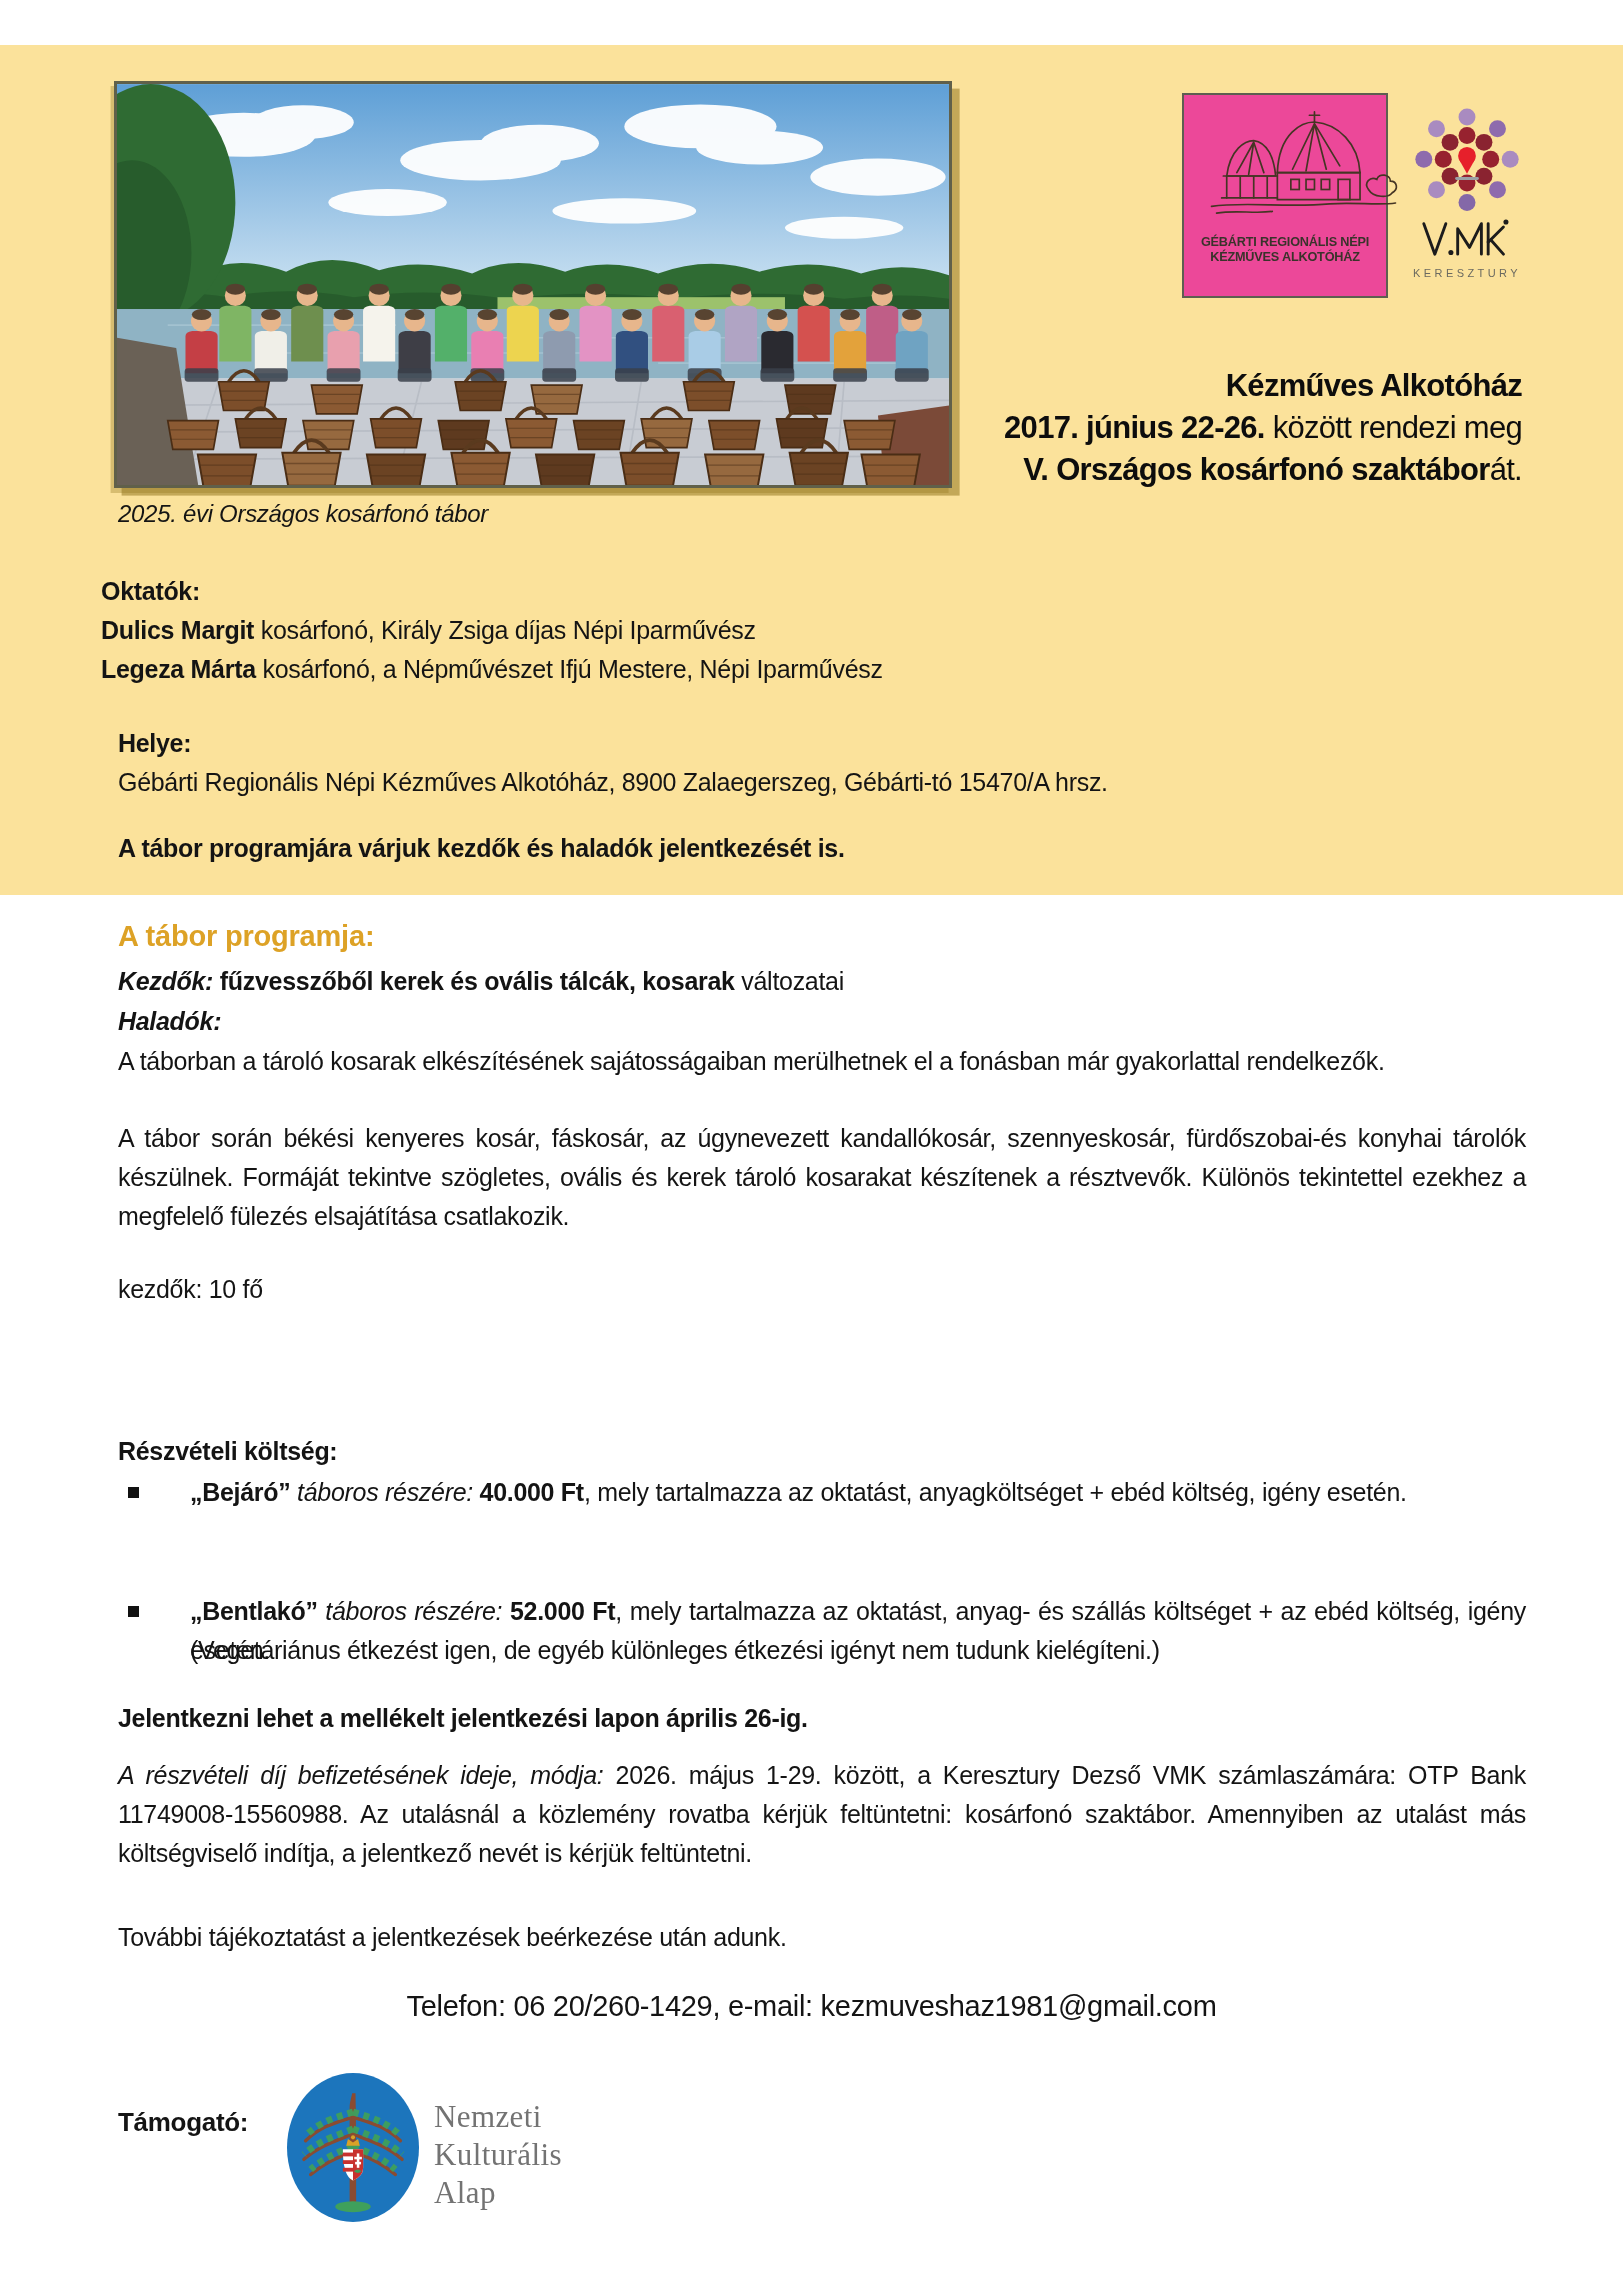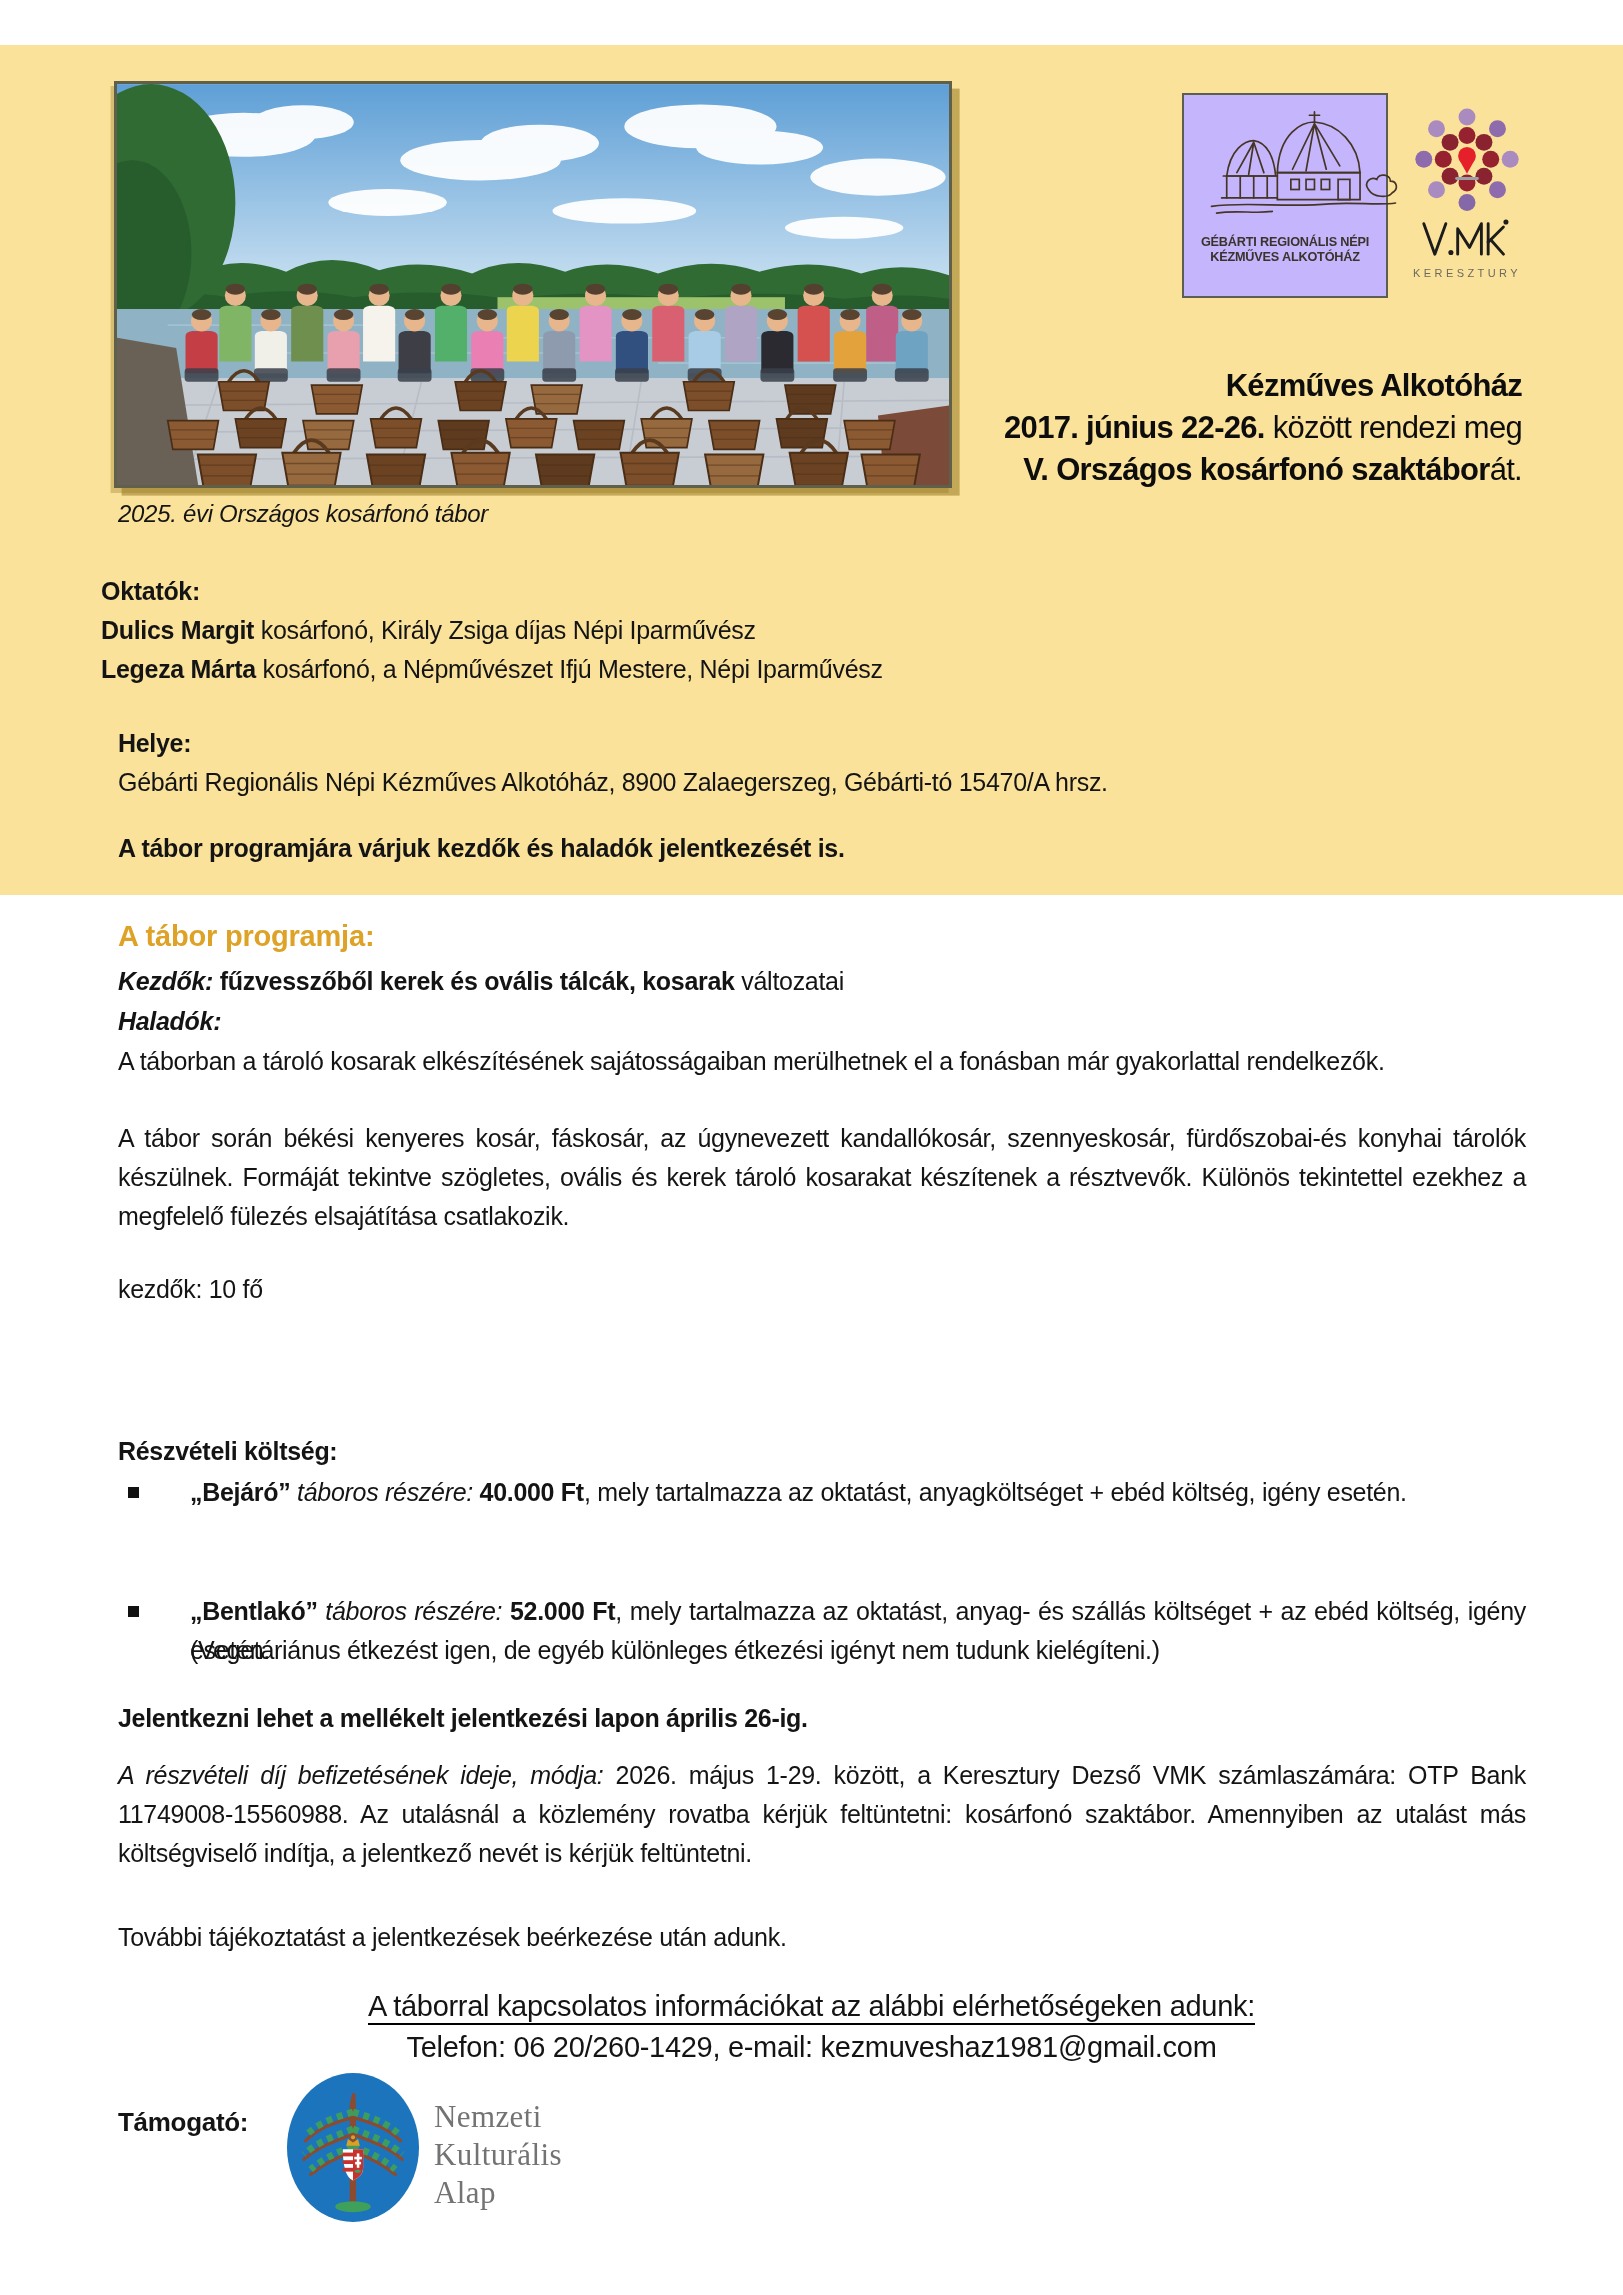--- a/index.html
+++ b/index.html
@@ -9,21 +9,21 @@
     overflow:hidden;
   }
   .abs{position:absolute;}
   .banner{left:0;top:45px;width:1623px;height:850px;background:#FBE29B;}
   
   .photo{left:114px;top:81px;width:832px;height:401px;border:3.4px solid #60604a;
          box-shadow:7.6px 7.6px 0 rgba(150,120,32,.55), -3.4px 5px 0 rgba(150,120,32,.35);
          background:#cfe2ef;}
   .photo svg{display:block;}
   
-  .gebarti-box{left:1182px;top:93px;width:206px;height:205px;background:#c4b5fd;
+  .gebarti-box{left:1182px;top:93px;width:206px;height:205px;background:#ec4899;
                border:2.5px solid #5e5e50;box-sizing:border-box;padding-left:19px;}
   .gebarti-text{position:absolute;left:0;top:140px;width:100%;text-align:center;
                 font-weight:bold;font-size:12.7px;line-height:15px;color:#3a332b;letter-spacing:-0.2px;}
   
   .vmk-box{left:1395px;top:100px;width:144px;height:182px;}
   .vmk-sub{position:absolute;left:0;top:167px;width:100%;text-align:center;
            font-size:11px;letter-spacing:3.4px;color:#6b6a60;}
   
   .announce{right:101px;top:365px;width:659px;text-align:right;
             font-weight:bold;font-size:31px;line-height:42px;letter-spacing:-0.7px;color:#0d0d0d;}
@@ -308,21 +308,20 @@
 <div class="abs bt just bullet" style="left:118px;top:1553px;width:1336px;"><span class="b">„Bentlakó”</span><span class="i"> táboros részére: </span><span class="b">52.000 Ft</span><span>, mely tartalmazza az oktatást, anyag- és szállás költséget + az ebéd költség, igény esetén.</span></div>
 <div class="abs bt" style="left:190px;top:1631px;width:1336px;">(Vegetáriánus étkezést igen, de egyéb különleges étkezési igényt nem tudunk kielégíteni.)</div>
 
 <div class="abs bt b" style="left:118px;top:1699px;">Jelentkezni lehet a mellékelt jelentkezési lapon április 26-ig.</div>
 
 <div class="abs bt just" style="left:118px;top:1756px;"><span class="i">A részvételi díj befizetésének ideje, módja:</span><span> 2026. május 1-29. között, a Keresztury Dezső VMK számlaszámára: OTP Bank 11749008-15560988. Az utalásnál a közlemény rovatba kérjük feltüntetni: kosárfonó szaktábor. Amennyiben az utalást más költségviselő indítja, a jelentkező nevét is kérjük feltüntetni.</span></div>
 
 <div class="abs bt" style="left:118px;top:1918px;">További tájékoztatást a jelentkezések beérkezése után adunk.</div>
 
 <div class="abs contact">
-  <div><span class="u">A táborral kapcsolatos információkat az alábbi elérhetőségeken adunk:</span></div>
   <div>Telefon: 06 20/260-1429, e-mail: kezmuveshaz1981@gmail.com</div>
 </div>
 
 <div class="abs tam-label">Támogató:</div>
 <div class="abs nka-art">
   <svg width="132" height="149" viewBox="0 0 156 176">
     <ellipse cx="78" cy="88" rx="78" ry="88" fill="#1C75BC"></ellipse>
 
     <path d="M74,160 L74,42 C74,34 76,30 77,24 L81,24 C81,32 82,38 82,160 Z" fill="#8A4B31"></path>
 

